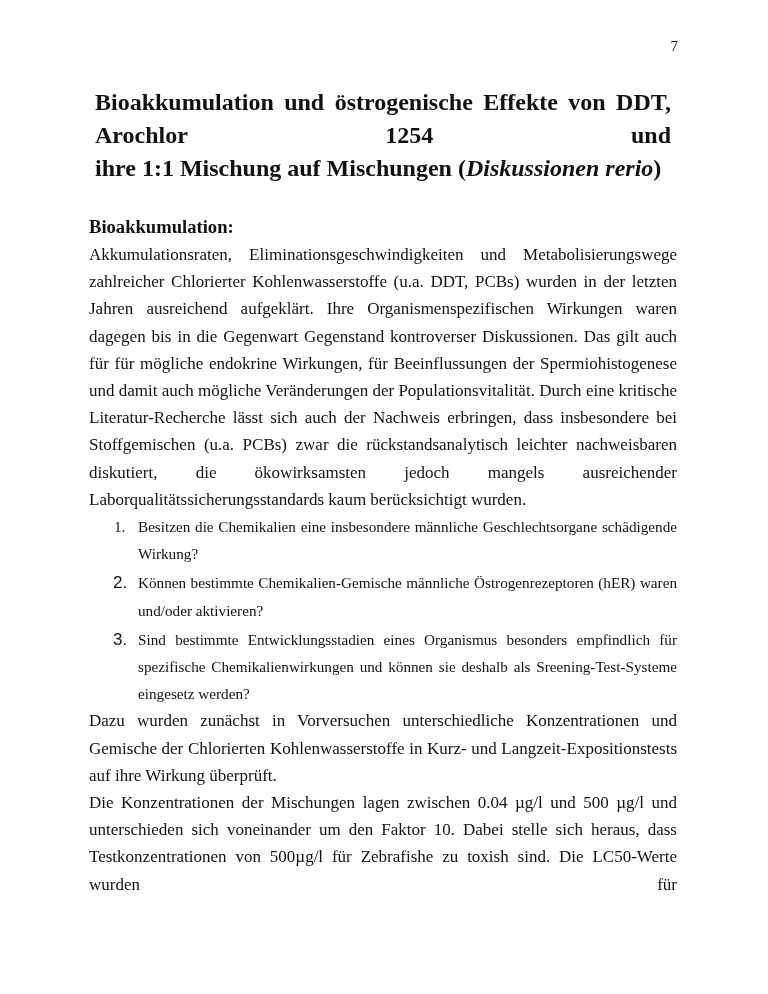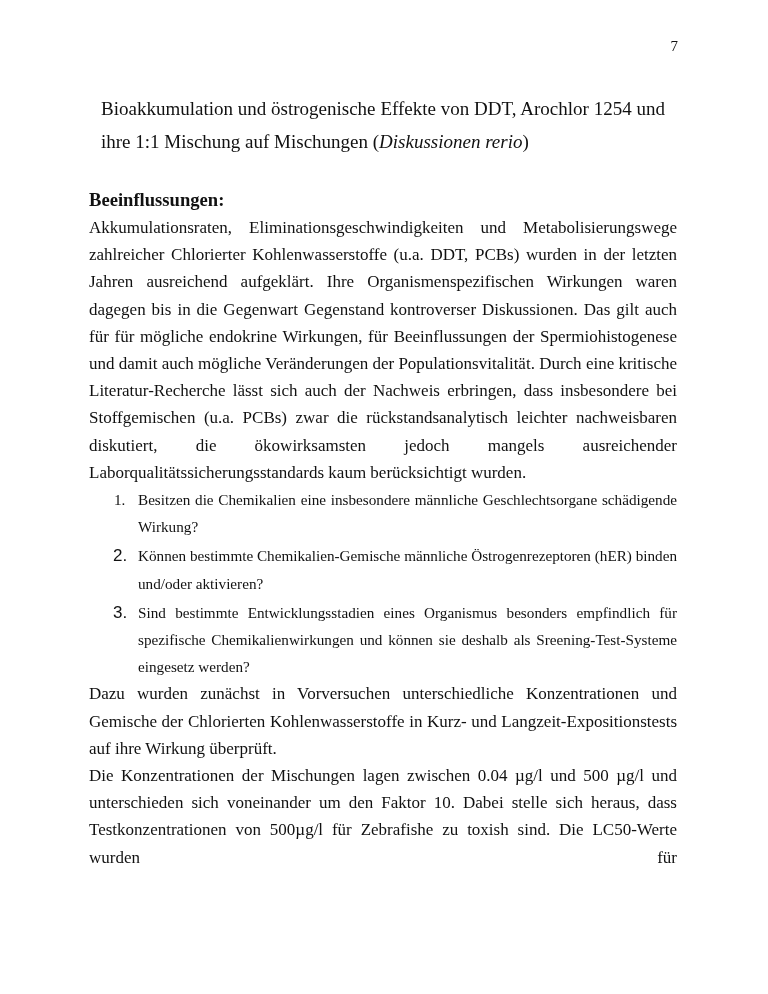--- a/index.html
+++ b/index.html
@@ -8,22 +8,22 @@
     font-family: "Liberation Serif", serif; color: #111111;
   }
   .page-number {
     position: absolute; top: 38px; left: 664px; width: 14px;
     font-size: 15px; text-align: right;
   }
   .content {
     position: absolute; left: 89px; top: 80px; width: 588px;
   }
   .title {
-    font-weight: normal; font-size: 19px; line-height: 33px;
-    text-align: justify; text-align-last: left; margin: 12px;
+    font-weight: bold; font-size: 24px; line-height: 33px;
+    text-align: justify; text-align-last: left; margin: 6px;
   }
   .title-line1 { display: block; text-align: justify; text-align-last: justify; }
   .title-line2 { display: block; }
   .section-heading {
     font-weight: bold; font-size: 18.6px; line-height: 22px;
     margin: 31px 0 0 0;
   }
   .para {
     font-size: 17px; line-height: 27.2px; margin: 0;
     text-align: justify;
@@ -49,33 +49,33 @@
 <body>
 
 <div class="page-number">7</div>
 
 <div class="content">
   <h1 class="title">
     <span class="title-line1">Bioakkumulation und östrogenische Effekte von DDT, Arochlor 1254 und</span>
     <span class="title-line2"><span>ihre 1:1 Mischung auf Mischungen (</span><em>Diskussionen rerio</em><span>)</span></span>
   </h1>
 
-  <h2 class="section-heading">Beeinflussungen:</h2>
+  <h2 class="section-heading">Bioakkumulation:</h2>
 
   <p class="para p1">Akkumulationsraten, Eliminationsgeschwindigkeiten und Metabolisierungswege zahlreicher Chlorierter Kohlenwasserstoffe (u.a. DDT, PCBs) wurden in der letzten Jahren ausreichend aufgeklärt. Ihre Organismenspezifischen Wirkungen waren dagegen bis in die Gegenwart Gegenstand kontroverser Diskussionen. Das gilt auch für für mögliche endokrine Wirkungen, für Beeinflussungen der Spermiohistogenese und damit auch mögliche Veränderungen der Populationsvitalität. Durch eine kritische Literatur-Recherche lässt sich auch der Nachweis erbringen, dass insbesondere bei Stoffgemischen (u.a. PCBs) zwar die rückstandsanalytisch leichter nachweisbaren diskutiert, die ökowirksamsten jedoch mangels ausreichender Laborqualitätssicherungsstandards kaum berücksichtigt wurden.</p>
 
 
   <ol class="list">
     <li class="list-item justify-last-none">
       <span class="list-num">1.</span>
       <span>Besitzen die Chemikalien eine insbesondere männliche Geschlechtsorgane schädigende Wirkung?</span>
     </li>
     <li class="list-item">
       <span class="list-num sans">2.</span>
-      <span>Können bestimmte Chemikalien-Gemische männliche Östrogenrezeptoren (hER) binden und/oder aktivieren?</span>
+      <span>Können bestimmte Chemikalien-Gemische männliche Östrogenrezeptoren (hER) waren und/oder aktivieren?</span>
     </li>
     <li class="list-item">
       <span class="list-num sans">3.</span>
       <span>Sind bestimmte Entwicklungsstadien eines Organismus besonders empfindlich für spezifische Chemikalienwirkungen und können sie deshalb als Sreening-Test-Systeme eingesetz werden?</span>
     </li>
   </ol>
 
   <p class="para">Dazu wurden zunächst in Vorversuchen unterschiedliche Konzentrationen und Gemische der Chlorierten Kohlenwasserstoffe in Kurz- und Langzeit-Expositionstests auf ihre Wirkung überprüft.</p>
   <p class="para justify-full">Die Konzentrationen der Mischungen lagen zwischen 0.04 µg/l und 500 µg/l und unterschieden sich voneinander um den Faktor 10. Dabei stelle sich heraus, dass Testkonzentrationen von 500µg/l für Zebrafishe zu toxish sind. Die LC50-Werte wurden für</p>
 </div>

